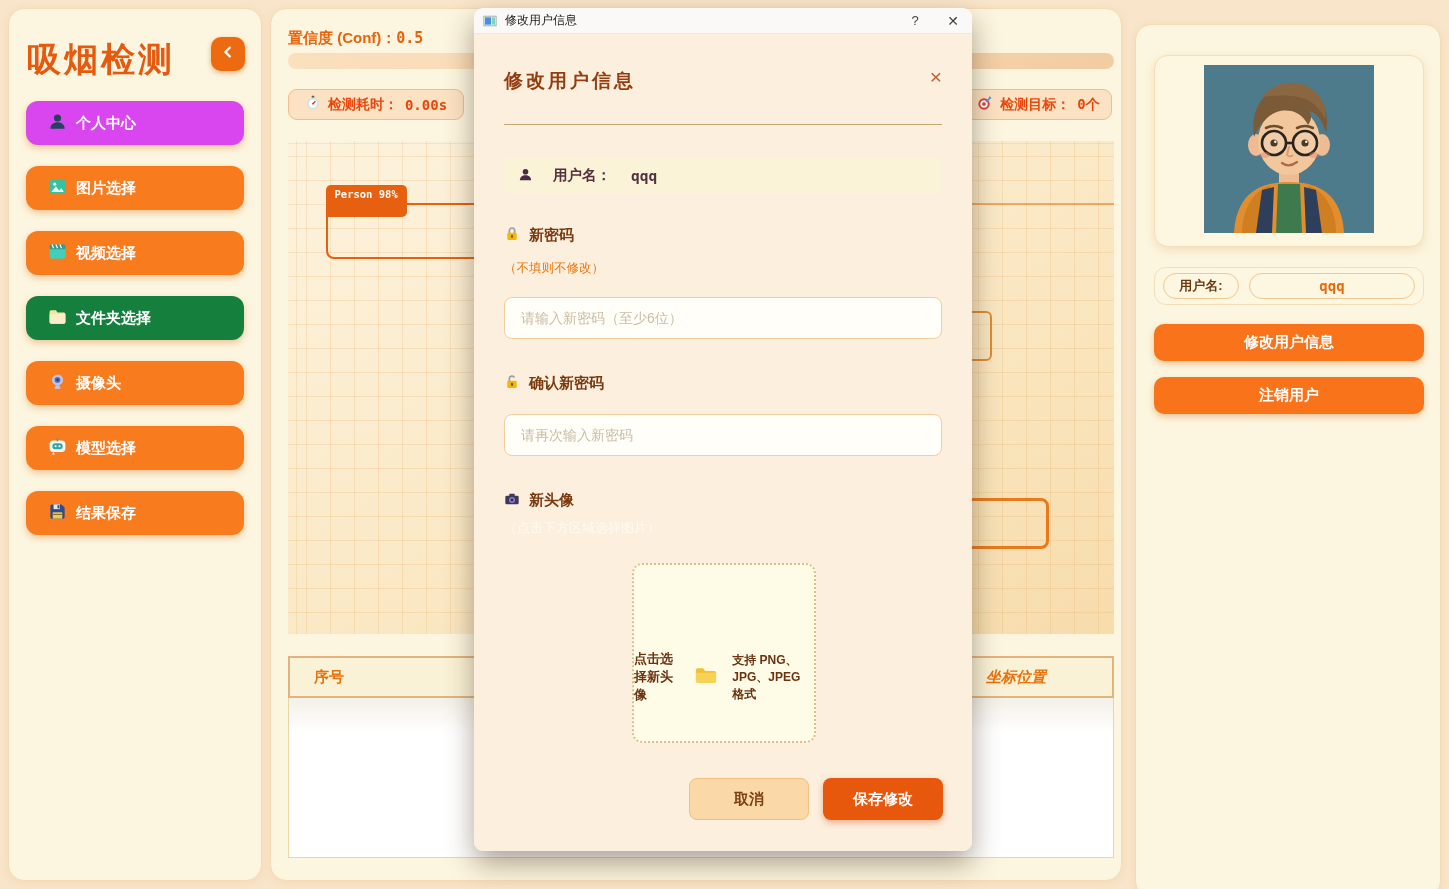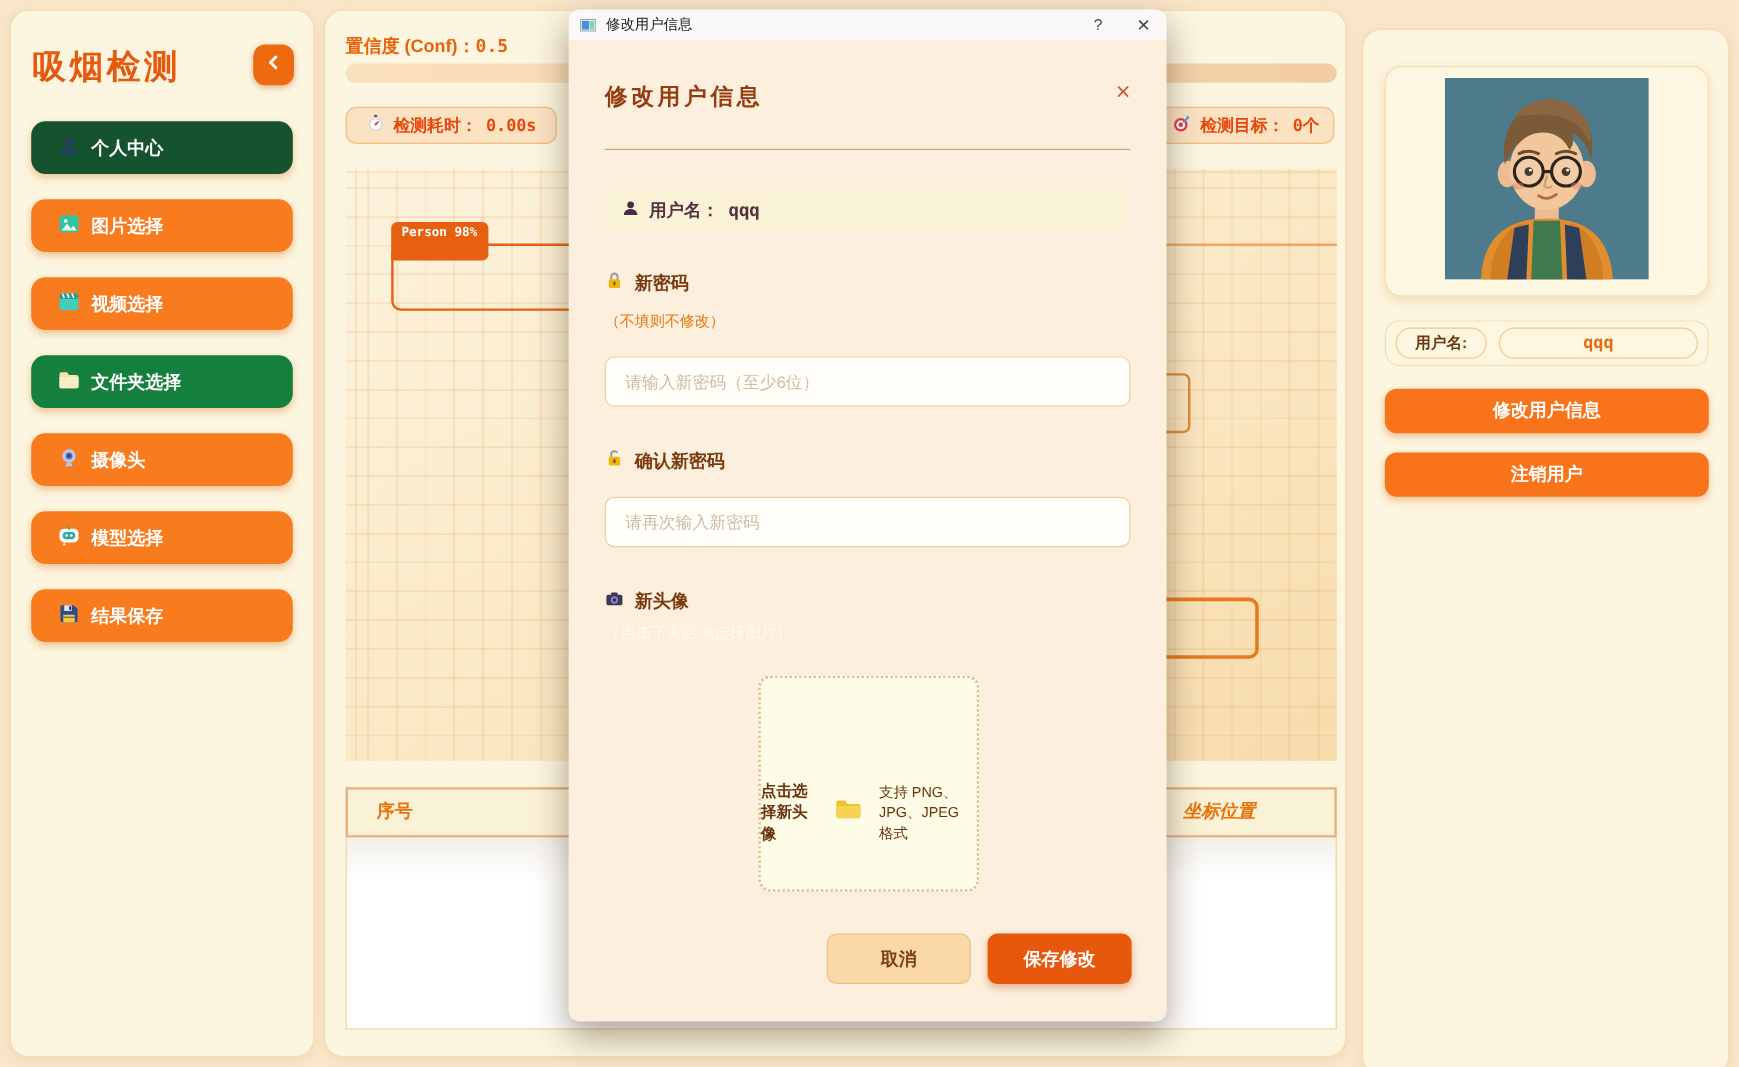--- a/index.html
+++ b/index.html
@@ -17,35 +17,35 @@
     border-radius:16px; box-shadow:0 2px 8px rgba(228,168,96,.18);
   }
   #sidebar { left:8px; top:8px; width:254px; height:873px; }
   #center  { left:270px; top:8px; width:852px; height:873px; }
   #right   { left:1135px; top:8px; width:306px; height:873px;margin-top:16px; }
 
   
   .app-title {
     position:absolute; left:18px; top:28px;
     font-family:"DejaVu Serif", serif; font-weight:bold;
-    font-size:28px; letter-spacing:3px; color:#E55A0F;
+    font-size:34px; letter-spacing:3px; color:#E55A0F;
   }
   .collapse-btn {
     position:absolute; right:16px; top:28px; width:34px; height:34px;
     background:#EE6A10; border-radius:10px; display:flex; align-items:center; justify-content:center;
     box-shadow:0 2px 5px rgba(200,100,20,.45); cursor:pointer;
   }
   .nav { position:absolute; left:17px; right:17px; top:92px; }
   .nav-btn {
     height:44px; margin-bottom:21px; border-radius:12px;
     display:flex; align-items:center; gap:9px; padding-left:22px;
     background:#F87B1E; color:#FFFFFF; font-weight:bold; font-size:15px;
     box-shadow:0 3px 6px rgba(216,108,20,.35); cursor:pointer;
   }
-  .nav-btn.first { background:#14532d; }
+  .nav-btn.first { background:#d946ef; }
   .nav-btn.active { background:#15803d; }
   .nav-btn svg { width:19px; height:19px; flex:0 0 auto; }
 
   
   .conf-label { position:absolute; left:17px; top:20px; font-size:15px; font-weight:bold; color:#E8630C; }
   .slider {
     position:absolute; left:17px; top:44px; width:826px; height:16px; border-radius:8px;
     background:linear-gradient(to right,#FBE0BE,#F2CDA3); cursor:pointer;
   }
   .slider-handle {
@@ -142,21 +142,21 @@
   .dlg-heading {
     position:absolute; left:30px; top:34px;
     font-family:"DejaVu Serif", serif; font-weight:bold;
     font-size:19px; letter-spacing:3px; color:#943D10;
   }
   .dlg-close { position:absolute; right:30px; top:32px; font-size:21px; color:#C06030; cursor:pointer; line-height:1; }
   .dlg-divider { position:absolute; left:30px; right:30px; top:90px; height:1px; background:#C9A670; }
   .dlg-user-row {
     position:absolute; left:30px; right:30px; top:123px; height:37px;
     background:#FAF3D7; border-radius:4px;
-    display:flex; align-items:center; gap:8px; padding-left:14px;
+    display:flex; align-items:center; gap:20px; padding-left:14px;
     color:#54313E; font-weight:bold; font-size:14.5px;
   }
   .dlg-user-row svg { width:15px; height:15px; }
   .field-label {
     position:absolute; left:30px; display:flex; align-items:center; gap:9px;
     color:#7C3A10; font-weight:bold; font-size:15px;
   }
   .field-label svg { width:16px; height:16px; }
   #lbl-newpwd { top:192px; }
   #lbl-confirmpwd { top:340px; }
@@ -172,21 +172,21 @@
   .dlg-input::placeholder { color:#CCBCA4; }
   #input-newpwd { top:263px; }
   #input-confirmpwd { top:380px; }
   .dropzone {
     position:absolute; left:158px; top:529px; width:184px; height:180px;
     background:#FEFBE7; border:2px dotted #DCBE8C; border-radius:10px;
     display:flex; align-items:center; padding-top:48px; gap:15px;
     cursor:pointer;
   }
   .dz-title { color:#6B3310; font-weight:bold; font-size:13px; }
-  .dz-formats { color:#6B3310; font-weight:normal; font-size:12px; }
+  .dz-formats { color:#6B3310; font-weight:bold; font-size:12px; }
   .dropzone svg { width:22px; height:19px; }
   .dlg-actions { position:absolute; top:744px; right:29px; display:flex; gap:14px; }
   .btn-cancel {
     width:120px; height:42px; background:#FAD8A8; border:1px solid #F0C080; border-radius:8px;
     color:#7C4012; font-weight:bold; font-size:15px; display:flex; align-items:center; justify-content:center; cursor:pointer;
   }
   .btn-save {
     width:120px; height:42px; background:#E8580C; border-radius:8px;
     color:#ffffff; font-weight:bold; font-size:15px; display:flex; align-items:center; justify-content:center;
     box-shadow:0 3px 6px rgba(200,70,10,.35); cursor:pointer;

